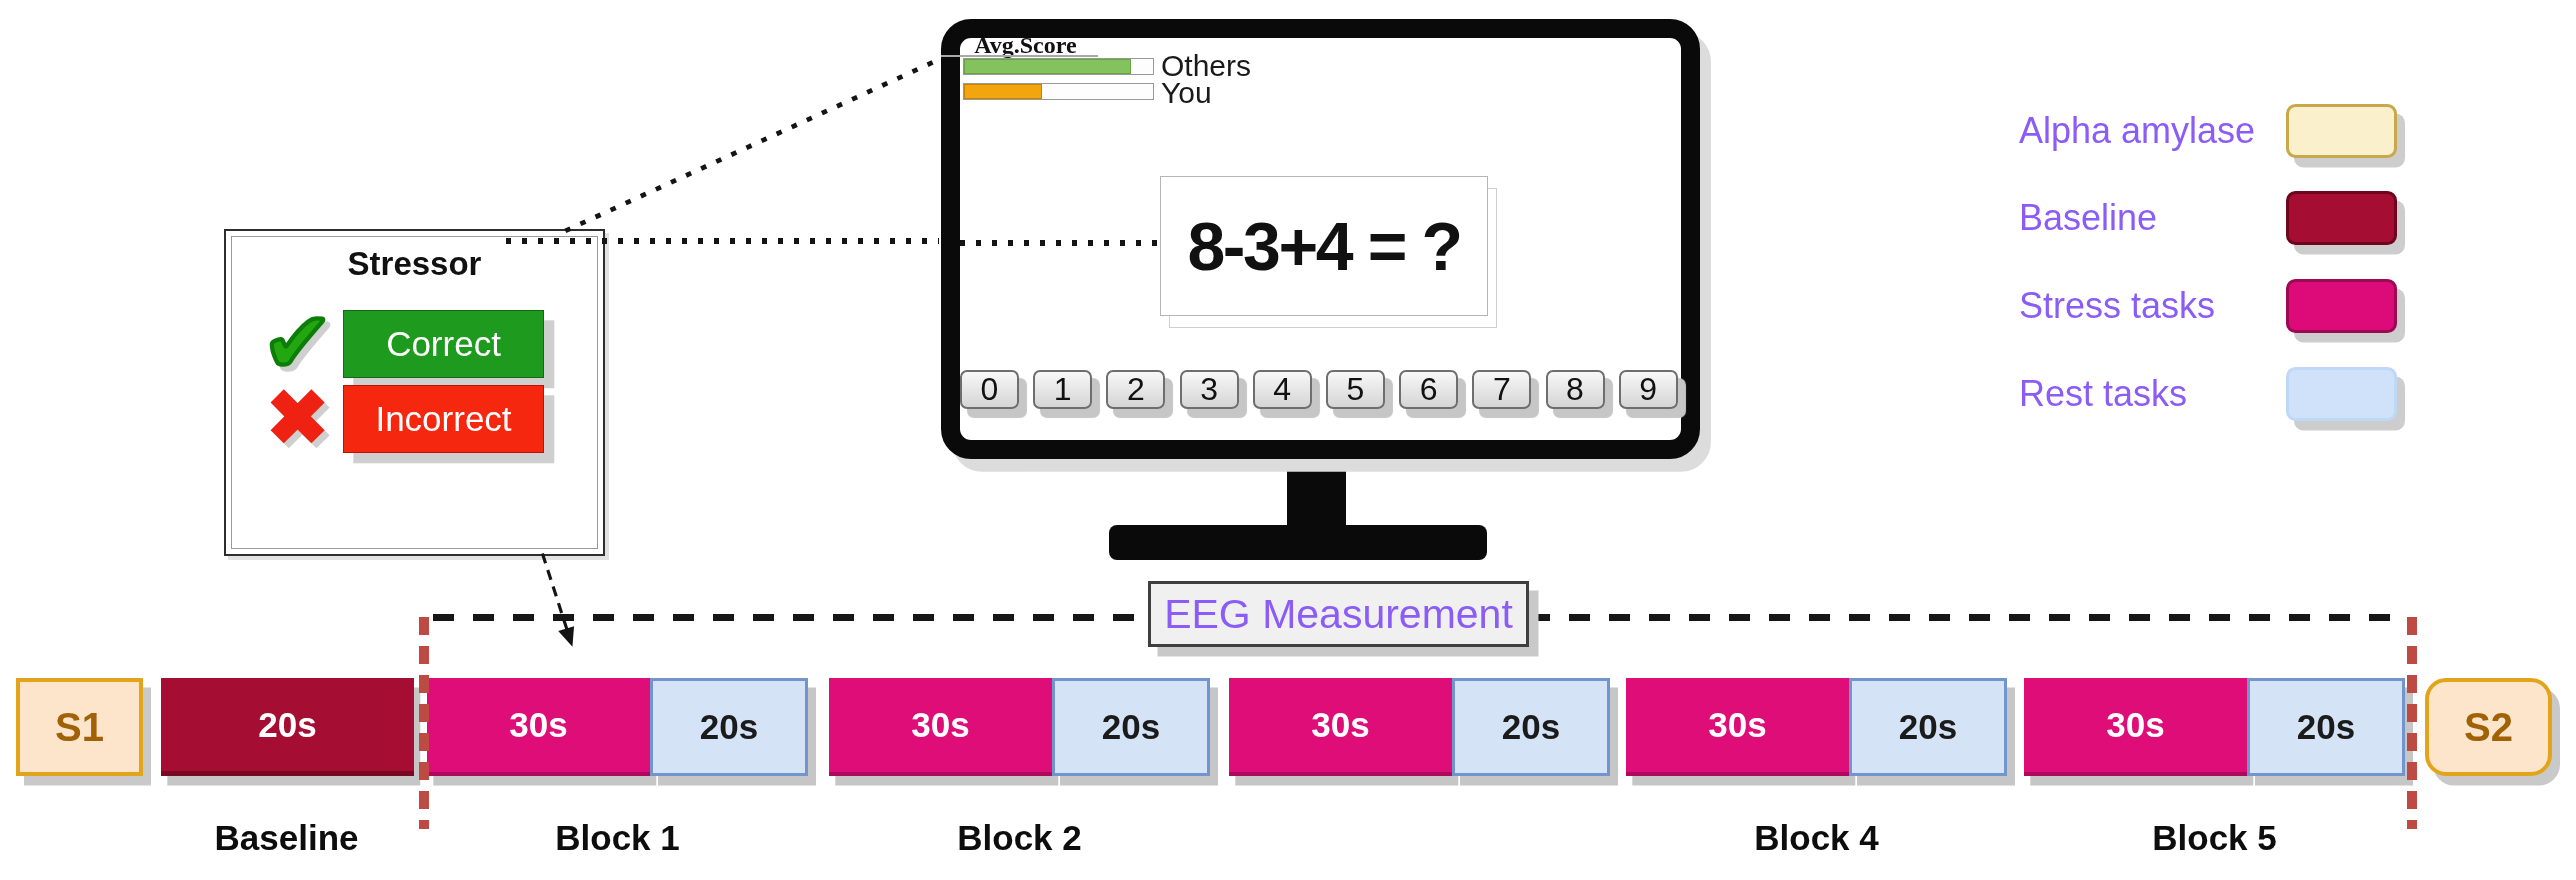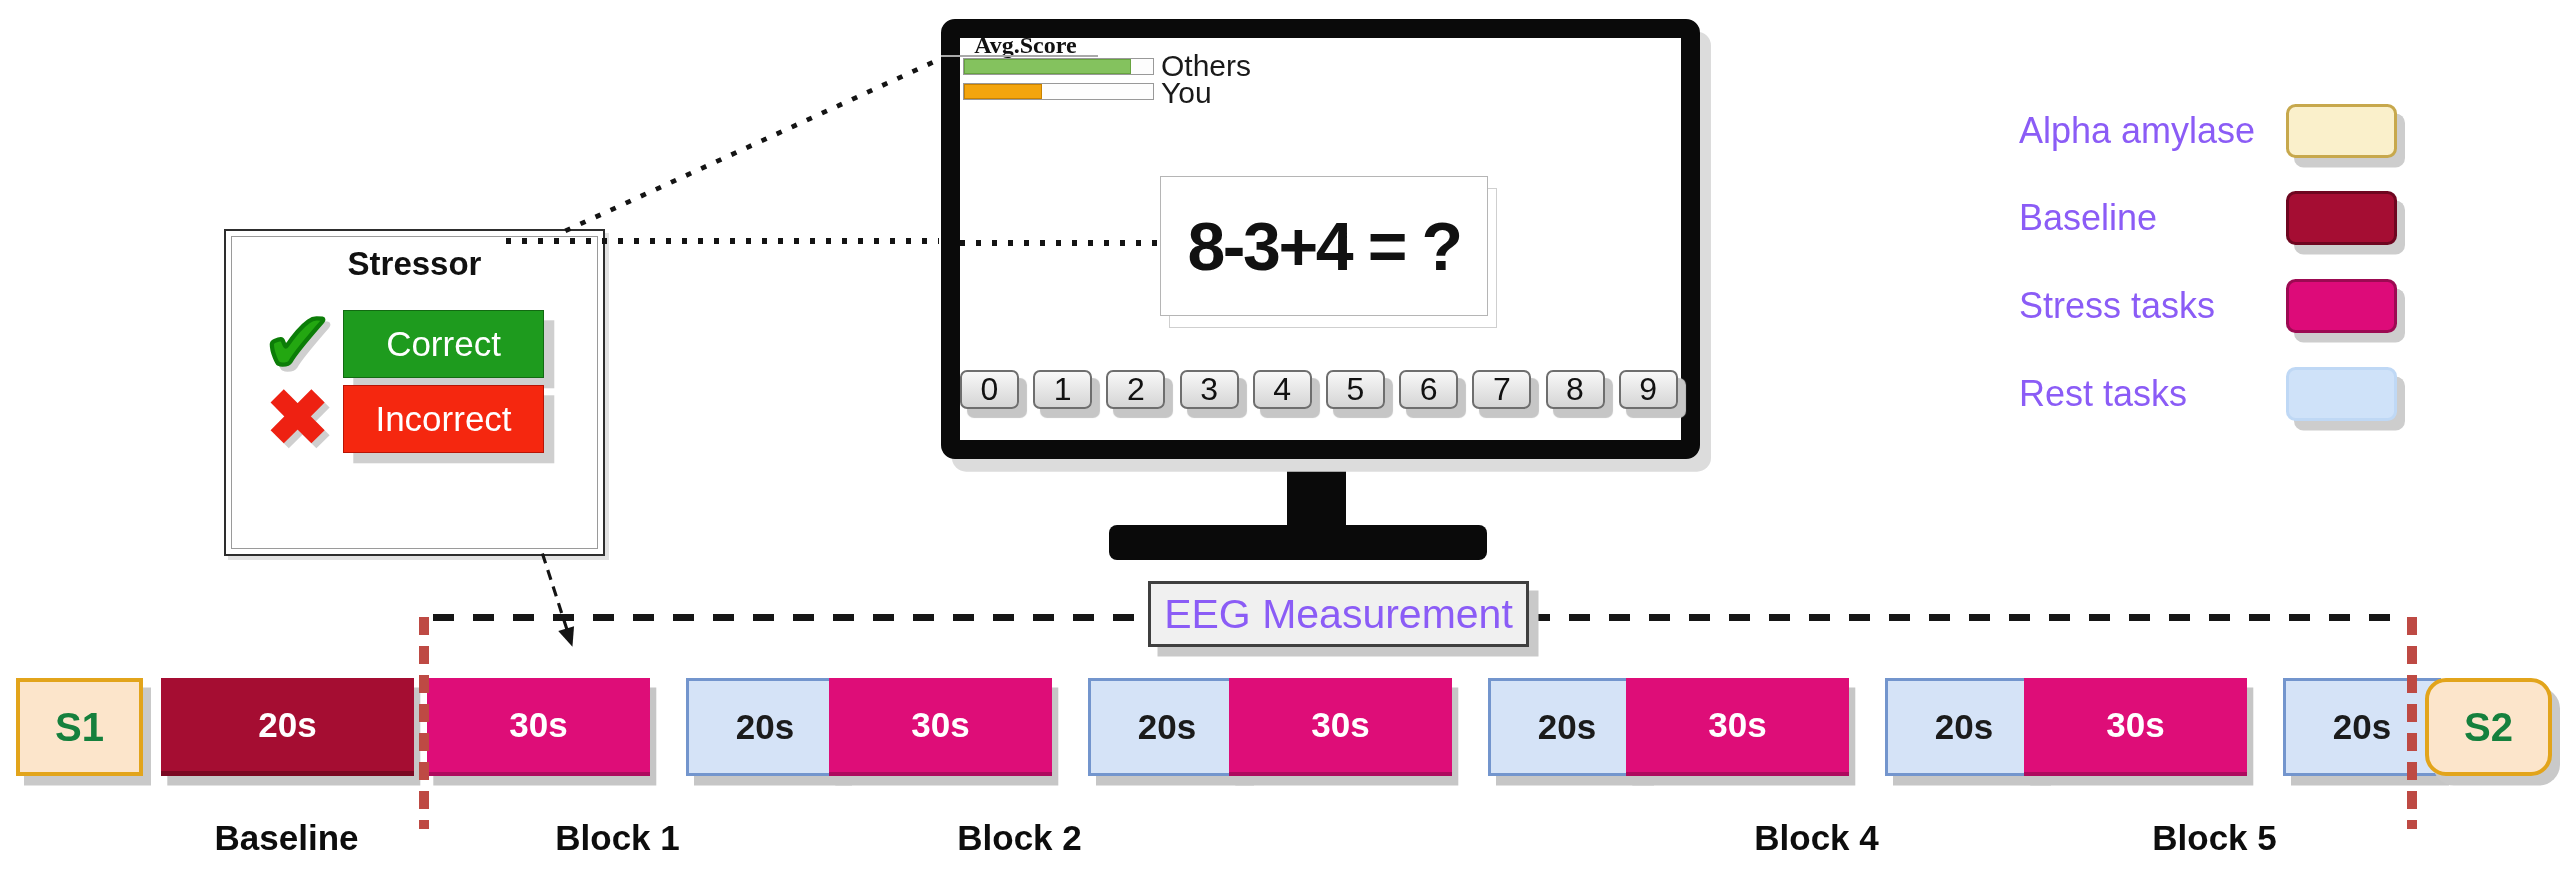--- a/index.html
+++ b/index.html
@@ -25,21 +25,21 @@
   .cross-glyph{font-size:76px;font-weight:900;color:#EE2112;line-height:1;}
   .no-sign{width:49px;height:49px;border:12px solid #3A0E0E;border-radius:50%;position:relative;background:#fff;}
   .no-sign::before{content:"";position:absolute;left:-3.2px;top:19px;width:55px;height:11px;
             background:#3A0E0E;transform:rotate(45deg);}
   #btn-correct{background:#1E9B1E;border:1.6px solid #126a12;}
   #btn-incorrect{background:#F5270F;border:1.6px solid #b71405;}
   #btn-timesup{background:#330C0C;border:1.6px solid #190404;}
 
   
   #monitor{left:941px;top:19px;width:759px;height:440px;background:#fff;
-           border:19px solid #0a0a0a;border-radius:14px;box-shadow:11px 12.7px 0 #dcdcdc;z-index:2;box-sizing:border-box;}
+           border:19px solid #0a0a0a;border-radius:30px;box-shadow:11px 12.7px 0 #dcdcdc;z-index:2;box-sizing:border-box;}
   #stand-pillar{left:1287px;top:455px;width:59px;height:73px;background:#0a0a0a;z-index:1;}
   #stand-base{left:1109px;top:525px;width:378px;height:35px;background:#0a0a0a;border-radius:8px;z-index:2;}
 
   #avg-score{left:14.2px;top:-6.3px;font-family:"Liberation Serif", serif;font-weight:700;font-size:24px;}
   #avg-underline{left:-19px;top:17.4px;width:157px;height:1.6px;background:#a9a9a9;}
   .score-track{left:3.2px;width:191px;height:16.6px;background:#fdfdfd;border:0.8px solid #999;box-sizing:border-box;}
   .score-fill{height:100%;box-sizing:border-box;border:1.6px solid rgba(0,0,0,0.25);}
   #bar-others{top:20px;}
   #bar-you{top:45px;}
   .bar-label{left:201px;font-size:30px;color:#1a1a1a;line-height:30px;}
@@ -69,27 +69,27 @@
   #red-divider-left{left:419px;}
   #red-divider-right{left:2407px;}
 
   #eeg-box{left:1148px;top:581px;width:381px;height:66px;background:#f0f0f0;border:3.2px solid #3f3f3f;
         box-sizing:border-box;box-shadow:9.5px 9.5px 0 #c9c9c9;display:flex;align-items:center;justify-content:center;
         font-size:41px;color:#8b5cf6;z-index:2;}
 
   
   .tl-box{position:absolute;top:678px;height:98px;box-sizing:border-box;
         display:flex;align-items:center;justify-content:center;font-weight:700;}
-  .marker{width:127px;background:#FCE5CB;border:4px solid #E2A41B;color:#15803d;font-size:40px;
+  .marker{width:127px;background:#FCE5CB;border:4px solid #E2A41B;color:#a16207;font-size:40px;
         box-shadow:8px 9.5px 0 #c9c9c9;}
   #s1-box{left:16px;}
   #s2-box{left:2425px;border-radius:21px;}
   #baseline-box{left:161px;width:253px;background:#A50D32;border-bottom:5.5px solid #7A0822;
         color:#fff;font-size:35px;box-shadow:6.3px 9.5px 0 #c6c6c6;}
-  .block{position:absolute;top:678px;height:98px;display:flex;gap:36px;}
+  .block{position:absolute;top:678px;height:98px;display:flex;}
   .stress-box{width:223px;height:98px;background:#DE0D78;border-bottom:4.7px solid #AD0A5E;box-sizing:border-box;
         display:flex;align-items:center;justify-content:center;color:#fff;font-size:35px;font-weight:700;
         box-shadow:6.3px 9.5px 0 #c6c6c6;}
   .rest-box{width:158px;height:98px;background:#D5E3F7;border:3.2px solid #7395CD;box-sizing:border-box;
         display:flex;align-items:center;justify-content:center;color:#1b1b1b;font-size:35px;font-weight:700;
         box-shadow:8px 9.5px 0 #c6c6c6;}
   .tl-label{position:absolute;top:818px;font-size:35px;font-weight:700;text-align:center;color:#0d0d0d;}
 
   
   .legend-row{position:absolute;left:2019px;width:490px;height:54px;}

